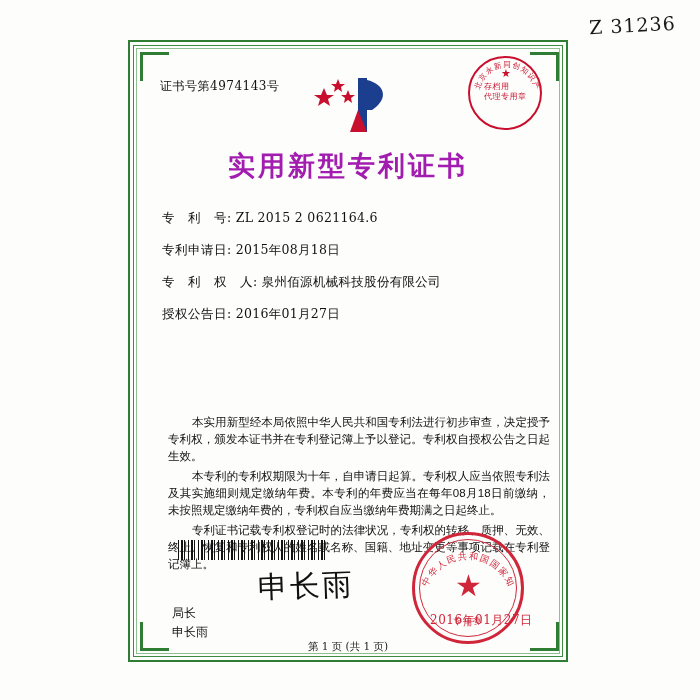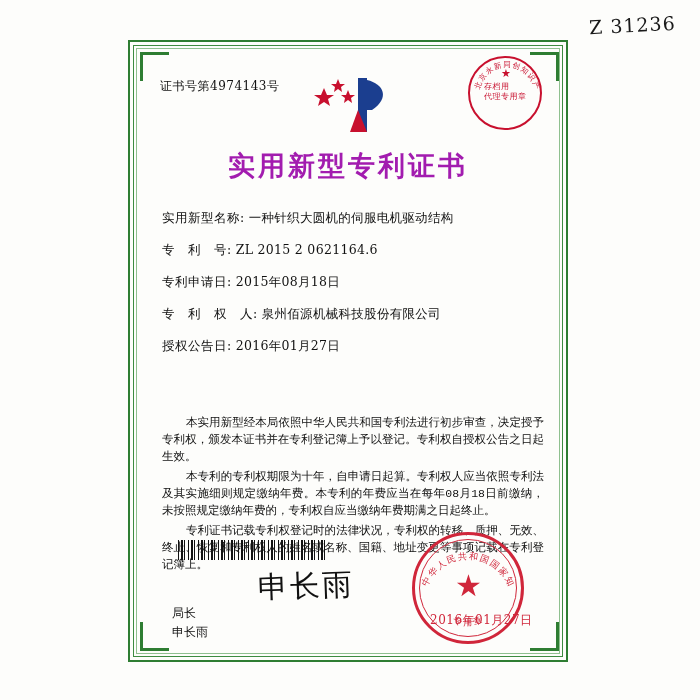--- a/index.html
+++ b/index.html
@@ -154,24 +154,24 @@
   }
   .field-label {
     letter-spacing: 0.5px;
   }
   .field-value {
     letter-spacing: 0.3px;
   }
   
   .body-text {
     position: absolute;
-    left: 162px;
+    left: 168px;
     top: 414px;
     width: 382px;
-    font-family: Liberation Mono, monospace;
+    font-family: Liberation Sans, sans-serif;
     font-size: 11.5px;
     line-height: 17px;
     color: #111;
     text-align: justify;
   }
   .body-text p {
     margin: 0 0 3px 0;
     text-indent: 24px;
   }
   
@@ -297,24 +297,20 @@
       </defs>
       <text font-size="7.5" fill="#c8102e" letter-spacing="1.2" font-family="DejaVu Sans, sans-serif">
         <textPath href="#arcTop" startOffset="6%">北京永新同创知识产权代理</textPath>
       </text>
     </svg>
   </div>
 
   <div class="doc-title">实用新型专利证书</div>
 
   <div class="fields">
-    <div class="field-row">
-      <span class="field-label">实用新型名称:</span>
-      <span class="field-value">一种针织大圆机的伺服电机驱动结构</span>
-    </div>
     <div class="field-row">
       <span class="field-label">专　利　号:</span>
       <span class="field-value">ZL 2015 2 0621164.6</span>
     </div>
     <div class="field-row">
       <span class="field-label">专利申请日:</span>
       <span class="field-value">2015年08月18日</span>
     </div>
     <div class="field-row">
       <span class="field-label">专　利　权　人:</span>
@@ -351,13 +347,14 @@
       <text font-size="9" fill="#d0263a" letter-spacing="1.6" font-family="DejaVu Sans, sans-serif">
         <textPath href="#bigArcTop" startOffset="3%">中华人民共和国国家知识产权局</textPath>
       </text>
       <text font-size="9" fill="#d0263a" letter-spacing="2" font-family="DejaVu Sans, sans-serif">
         <textPath href="#bigArcBottom" startOffset="30%">专用章</textPath>
       </text>
     </svg>
   </div>
   <div class="seal-date">2016年01月27日</div>
 
+  <div class="page-footer">第 1 页 (共 1 页)</div>
 </div>
 
 </body></html>

